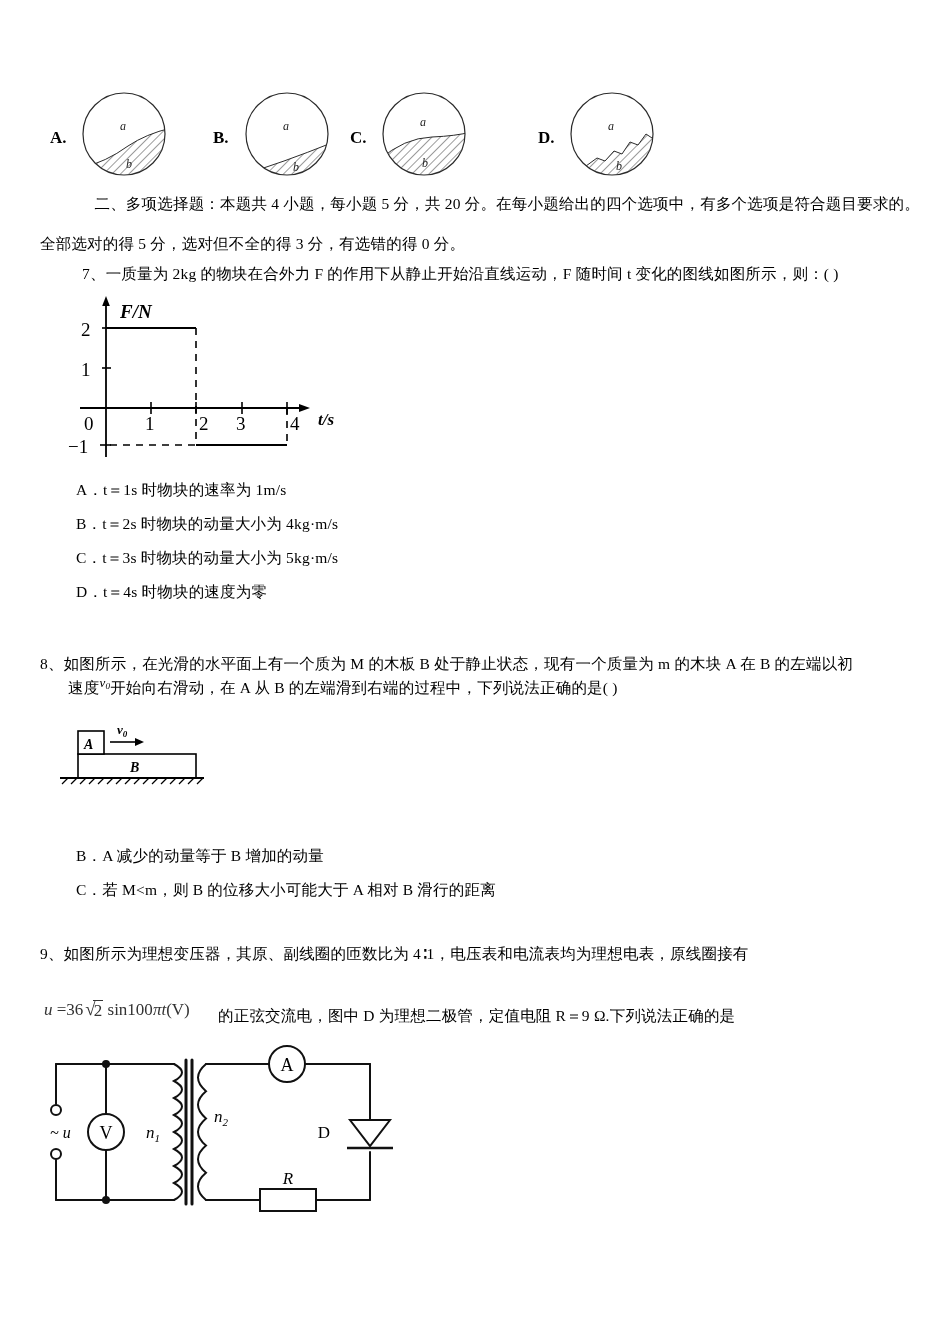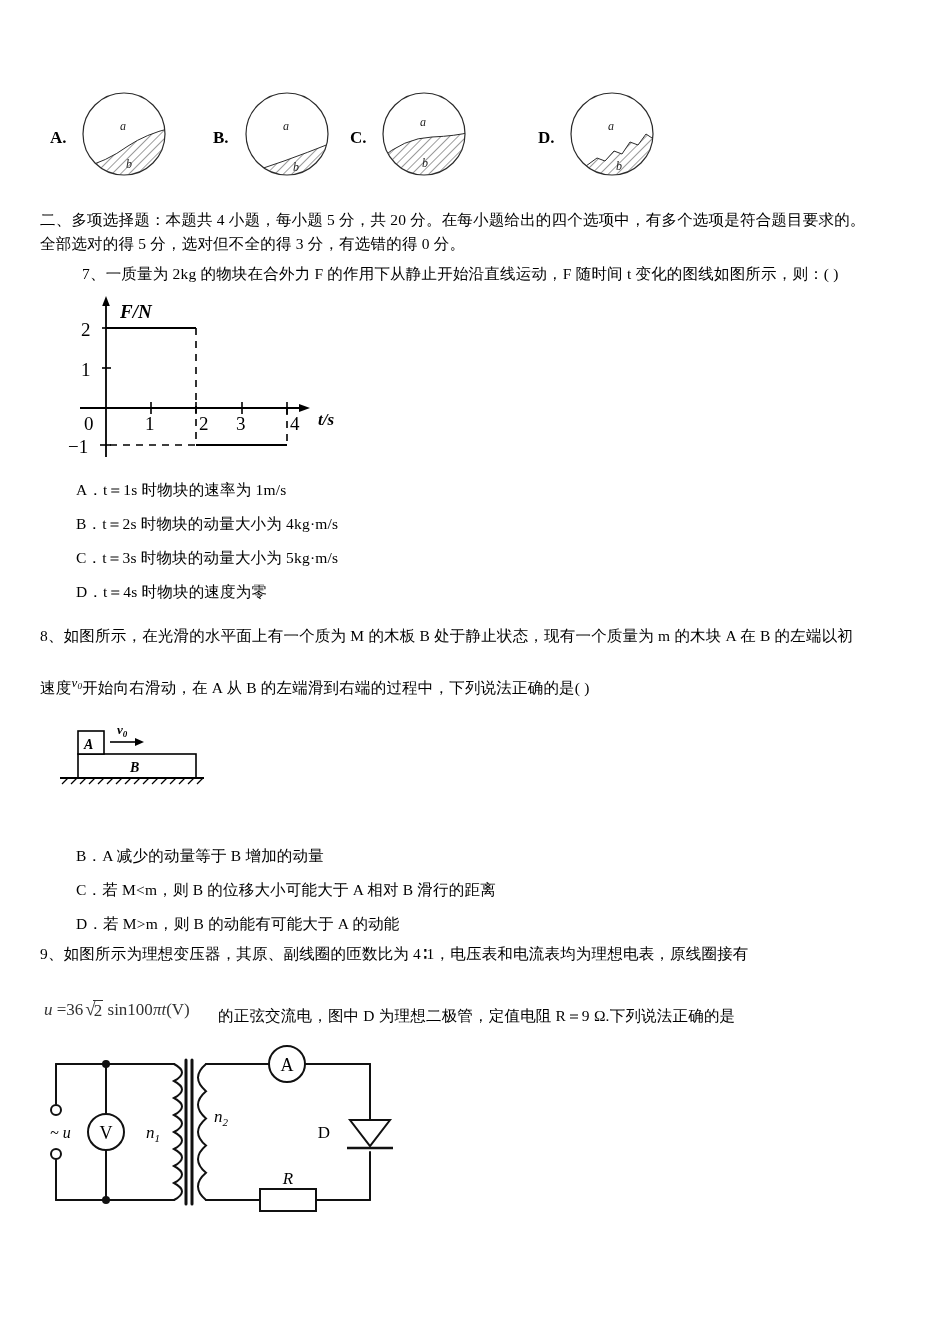--- a/index.html
+++ b/index.html
@@ -212,21 +212,21 @@
           <g clip-path="url(#clipD)">
             <path d="M 5 88 L 14 80 L 22 84 L 33 76 L 41 79 L 50 69 L 58 72 L 66 60 L 74 63 L 82 52 L 88 56 L 95 48 L 95 104 L 5 104 Z" fill="url(#hatchD)" stroke="#2b2b2b" stroke-width="1"></path>
           </g>
           <text x="44" y="48" font-family="Liberation Serif, serif" font-style="italic" font-size="12" fill="#222">a</text>
           <text x="52" y="88" font-family="Liberation Serif, serif" font-style="italic" font-size="12" fill="#222">b</text>
         </svg>
       </div>
     </div>
   </div>
 
-  <div class="para cn" style="top:208px;">二、多项选择题：本题共 4 小题，每小题 5 分，共 20 分。在每小题给出的四个选项中，有多个选项是符合题目要求的。</div>
+  <div class="para cn" style="top:192px;text-align:right;">二、多项选择题：本题共 4 小题，每小题 5 分，共 20 分。在每小题给出的四个选项中，有多个选项是符合题目要求的。</div>
   <div class="para cn" style="top:232px;">全部选对的得 5 分，选对但不全的得 3 分，有选错的得 0 分。</div>
 
   <div class="para cn" style="top:262px;margin-left:42px;">7、一质量为 2kg 的物块在合外力 F 的作用下从静止开始沿直线运动，F 随时间 t 变化的图线如图所示，则：(        )</div>
 
   <div id="force-time-graph">
     <svg viewBox="0 0 300 172" width="300" height="172">
 
       <line x1="62" y1="10" x2="62" y2="165" stroke="#000" stroke-width="1.8"></line>
       <polygon points="62,4 58.2,14 65.8,14" fill="#000"></polygon>
 
@@ -265,23 +265,23 @@
       <text x="192" y="138" font-family="Liberation Serif, serif" font-size="19">3</text>
       <text x="246" y="138" font-family="Liberation Serif, serif" font-size="19">4</text>
     </svg>
   </div>
 
   <div class="ans cn" style="top:478px;">A．t＝1s 时物块的速率为 1m/s</div>
   <div class="ans cn" style="top:512px;">B．t＝2s 时物块的动量大小为 4kg·m/s</div>
   <div class="ans cn" style="top:546px;">C．t＝3s 时物块的动量大小为 5kg·m/s</div>
   <div class="ans cn" style="top:580px;">D．t＝4s 时物块的速度为零</div>
 
-  <div class="para cn" style="top:624px;">8、如图所示，在光滑的水平面上有一个质为 M 的木板 B 处于静止状态，现有一个质量为 m 的木块 A 在 B 的左端以初</div>
-
-  <div class="para cn" style="top:676px;">
+  <div class="para cn" style="top:652px;">8、如图所示，在光滑的水平面上有一个质为 M 的木板 B 处于静止状态，现有一个质量为 m 的木块 A 在 B 的左端以初</div>
+
+  <div class="para cn" style="top:676px;margin-left:28px;">
     <span>速度</span><span class="v0inline"><span>v</span><span class="inline-sub">0</span></span><span>开始向右滑动，在 A 从 B 的左端滑到右端的过程中，下列说法正确的是(    )</span>
   </div>
 
   <div id="block-board-figure">
     <svg viewBox="0 0 234 84" width="234" height="84">
 
       <rect x="34" y="38" width="118" height="24" fill="#fff" stroke="#000" stroke-width="1.6"></rect>
 
       <rect x="34" y="15" width="26" height="23" fill="#fff" stroke="#000" stroke-width="1.6"></rect>
 
@@ -310,21 +310,20 @@
       <polygon points="100,26 91,22 91,30" fill="#000"></polygon>
 
       <text x="40" y="33" font-family="Liberation Serif, serif" font-size="14" font-weight="bold" font-style="italic">A</text>
       <text x="86" y="56" font-family="Liberation Serif, serif" font-size="14" font-weight="bold" font-style="italic">B</text>
       <text x="73" y="18" font-family="Liberation Serif, serif" font-size="13" font-weight="bold" font-style="italic">v<tspan font-size="9" dy="3">0</tspan></text>
     </svg>
   </div>
 
   <div class="ans cn" style="top:844px;">B．A 减少的动量等于 B 增加的动量</div>
   <div class="ans cn" style="top:878px;">C．若 M&lt;m，则 B 的位移大小可能大于 A 相对 B 滑行的距离</div>
-  <div class="ans cn" style="top:912px;">D．若 M&gt;m，则 B 的动能有可能大于 A 的动能</div>
 
   <div class="para cn" style="top:942px;">9、如图所示为理想变压器，其原、副线圈的匝数比为 4∶1，电压表和电流表均为理想电表，原线圈接有</div>
 
   <div id="formula-u">
     <span class="mi">u</span>
     <span>=</span><span>36</span><span class="sqrt-wrap"><span class="radic">√</span><span class="radicand">2</span></span>
     <span>sin100</span><span class="mi">π</span><span class="mi">t</span><span>(V)</span>
   </div>
   <div class="cn" style="position:absolute; left:218px; top:1004px; width:710px;">的正弦交流电，图中 D 为理想二极管，定值电阻 R＝9 Ω.下列说法正确的是</div>
 

